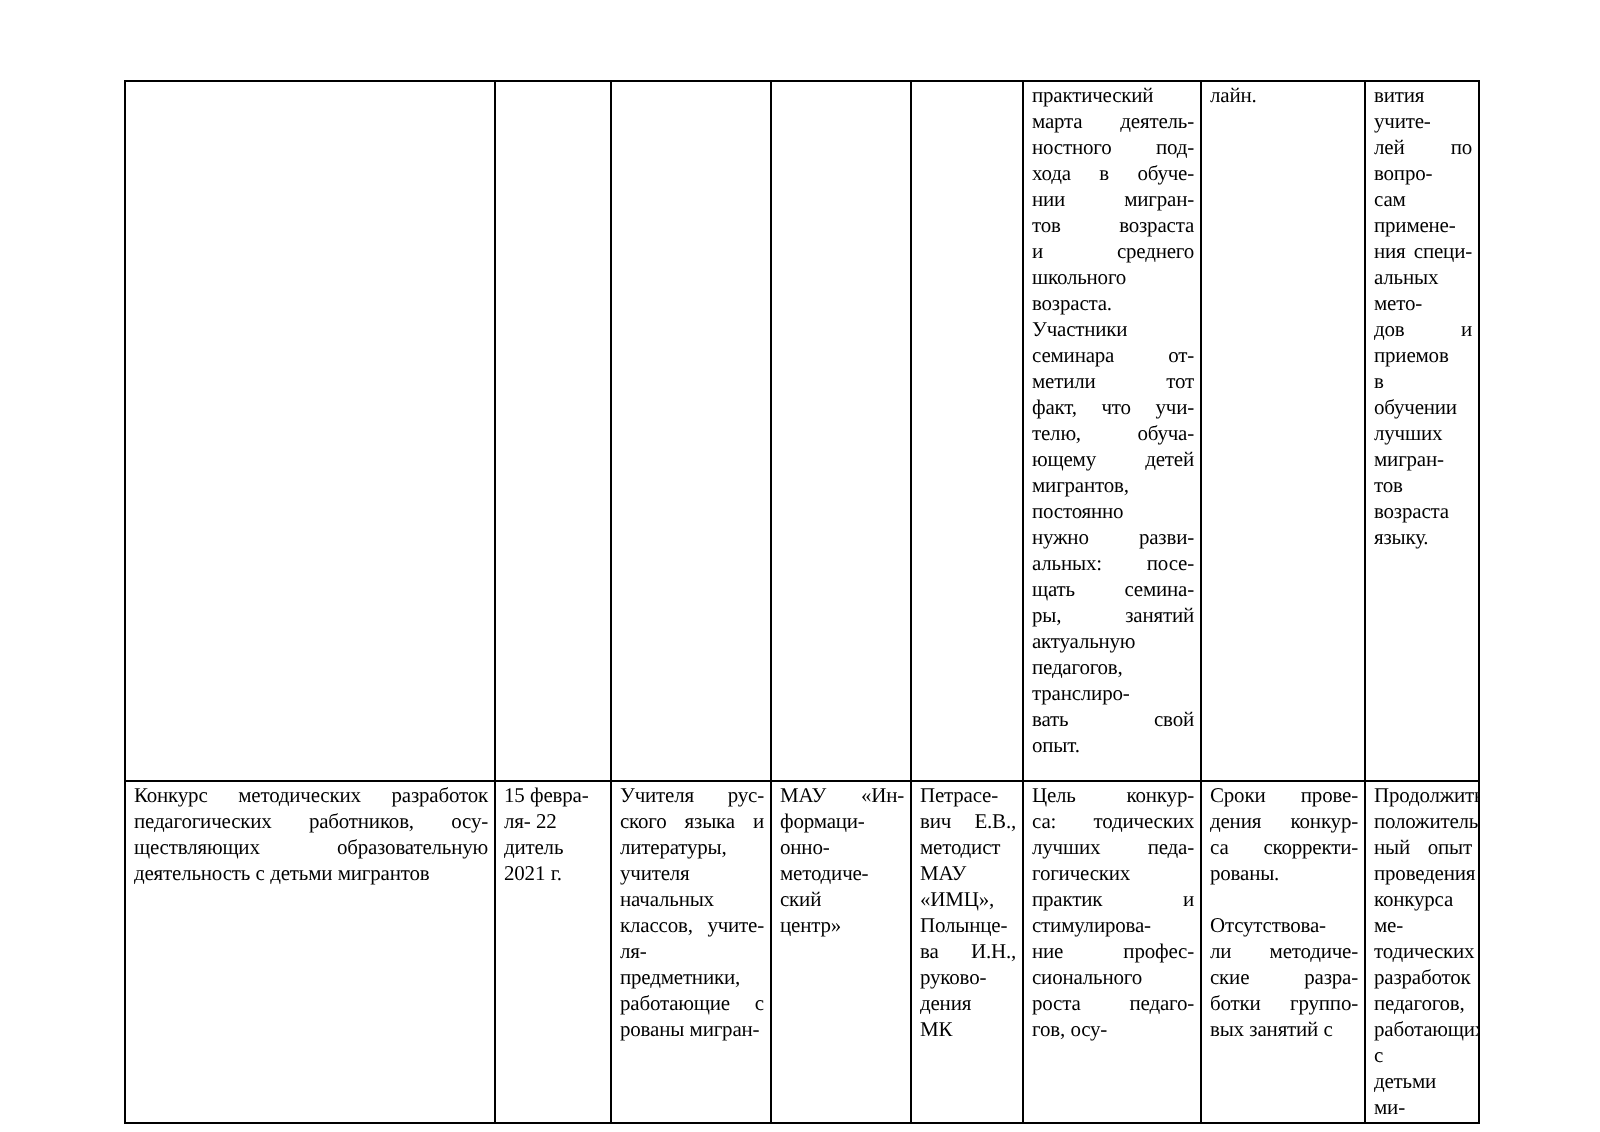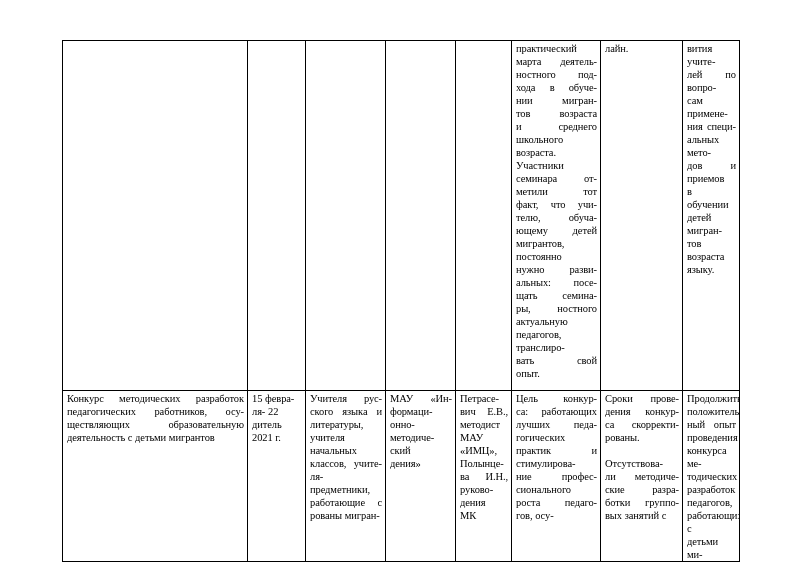--- a/index.html
+++ b/index.html
@@ -79,39 +79,39 @@
             <div class="tline">семинара от-</div>
             <div class="tline">метили тот</div>
             <div class="tline">факт, что учи-</div>
             <div class="tline">телю, обуча-</div>
             <div class="tline">ющему детей</div>
             <div class="tline">мигрантов,</div>
             <div class="tline">постоянно</div>
             <div class="tline">нужно разви-</div>
             <div class="tline">альных: посе-</div>
             <div class="tline">щать семина-</div>
-            <div class="tline">ры, ностного</div>
+            <div class="tline">ры, занятий</div>
             <div class="tline">актуальную</div>
             <div class="tline">педагогов,</div>
             <div class="tline">транслиро-</div>
             <div class="tline">вать свой</div>
             <div class="tline last">опыт.</div>
           </td>
         <td class="col-problems">
             <div class="tline last">лайн.</div>
           </td>
         <td class="col-recommendations">
             <div class="tline">вития учите-</div>
             <div class="tline">лей по вопро-</div>
             <div class="tline">сам примене-</div>
             <div class="tline">ния специ-</div>
             <div class="tline">альных мето-</div>
             <div class="tline">дов и приемов</div>
             <div class="tline">в обучении</div>
-            <div class="tline">детей мигран-</div>
+            <div class="tline">лучших мигран-</div>
             <div class="tline">тов возраста</div>
             <div class="tline last">языку.</div>
           </td>
       </tr>
       <tr class="row-1">
         <td class="col-event">
             <div class="tline">Конкурс методических разработок</div>
             <div class="tline">педагогических работников, осу-</div>
             <div class="tline">ществляющих образовательную</div>
             <div class="tline last">деятельность с детьми мигрантов</div>
@@ -133,37 +133,37 @@
             <div class="tline">предметники,</div>
             <div class="tline">работающие с</div>
             <div class="tline last">рованы мигран-</div>
           </td>
         <td class="col-venue">
             <div class="tline">МАУ «Ин-</div>
             <div class="tline">формаци-</div>
             <div class="tline">онно-</div>
             <div class="tline">методиче-</div>
             <div class="tline">ский</div>
-            <div class="tline last">дения»</div>
+            <div class="tline last">центр»</div>
           </td>
         <td class="col-responsible">
             <div class="tline">Петрасе-</div>
             <div class="tline">вич Е.В.,</div>
             <div class="tline">методист</div>
             <div class="tline">МАУ</div>
             <div class="tline">«ИМЦ»,</div>
             <div class="tline">Полынце-</div>
             <div class="tline">ва И.Н.,</div>
             <div class="tline">руково-</div>
             <div class="tline">дения</div>
             <div class="tline last">МК</div>
           </td>
         <td class="col-results">
             <div class="tline">Цель конкур-</div>
-            <div class="tline">са: работающих</div>
+            <div class="tline">са: тодических</div>
             <div class="tline">лучших педа-</div>
             <div class="tline">гогических</div>
             <div class="tline">практик и</div>
             <div class="tline">стимулирова-</div>
             <div class="tline">ние профес-</div>
             <div class="tline">сионального</div>
             <div class="tline">роста педаго-</div>
             <div class="tline last">гов, осу-</div>
           </td>
         <td class="col-problems">

